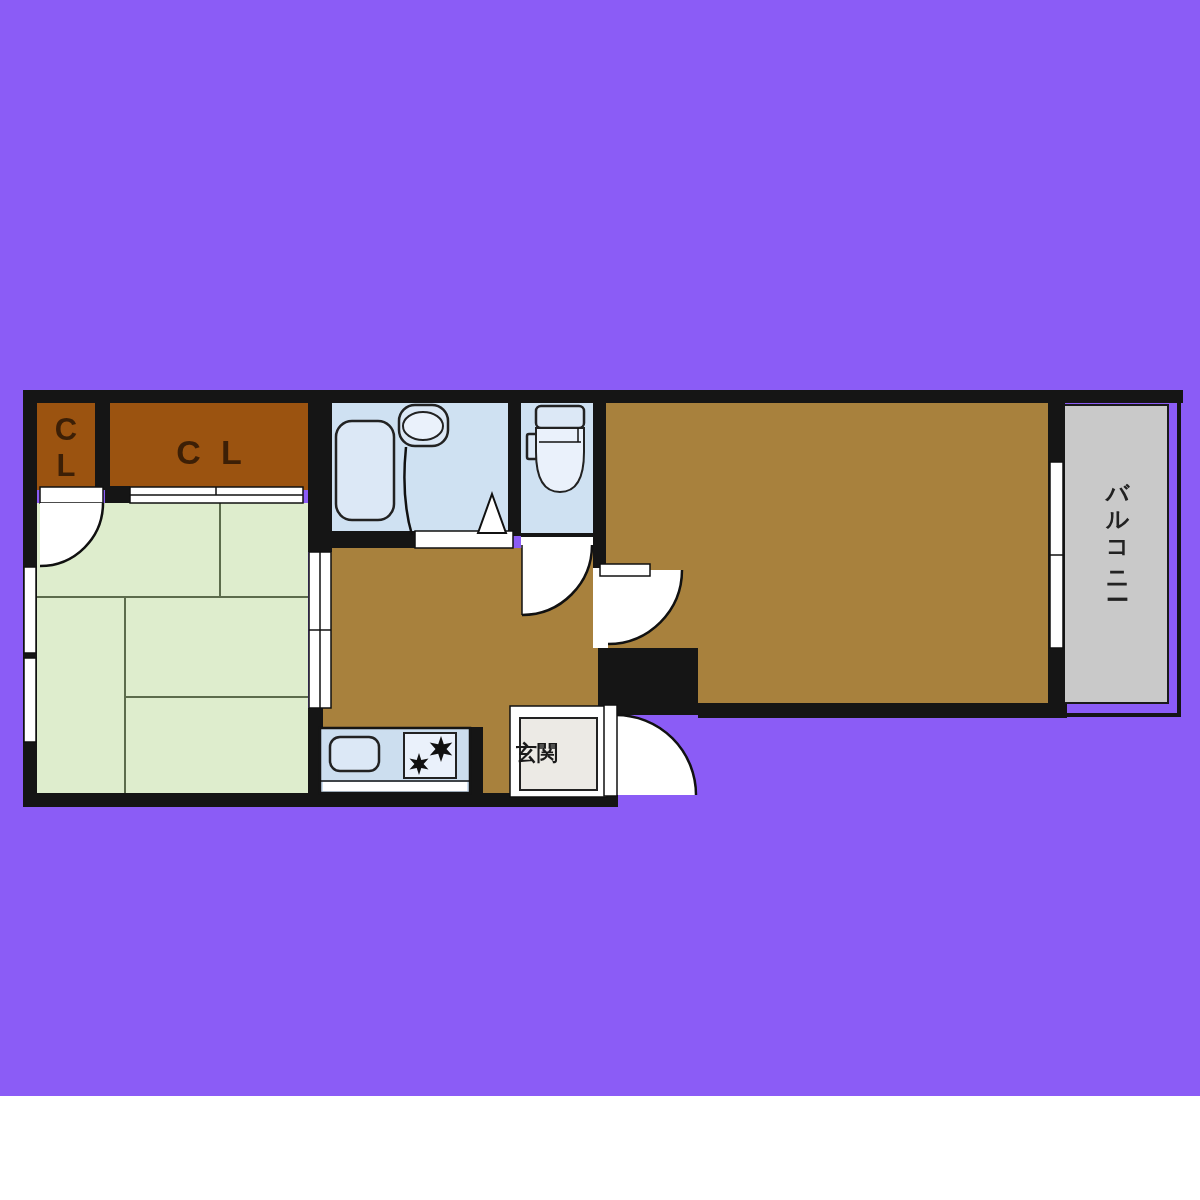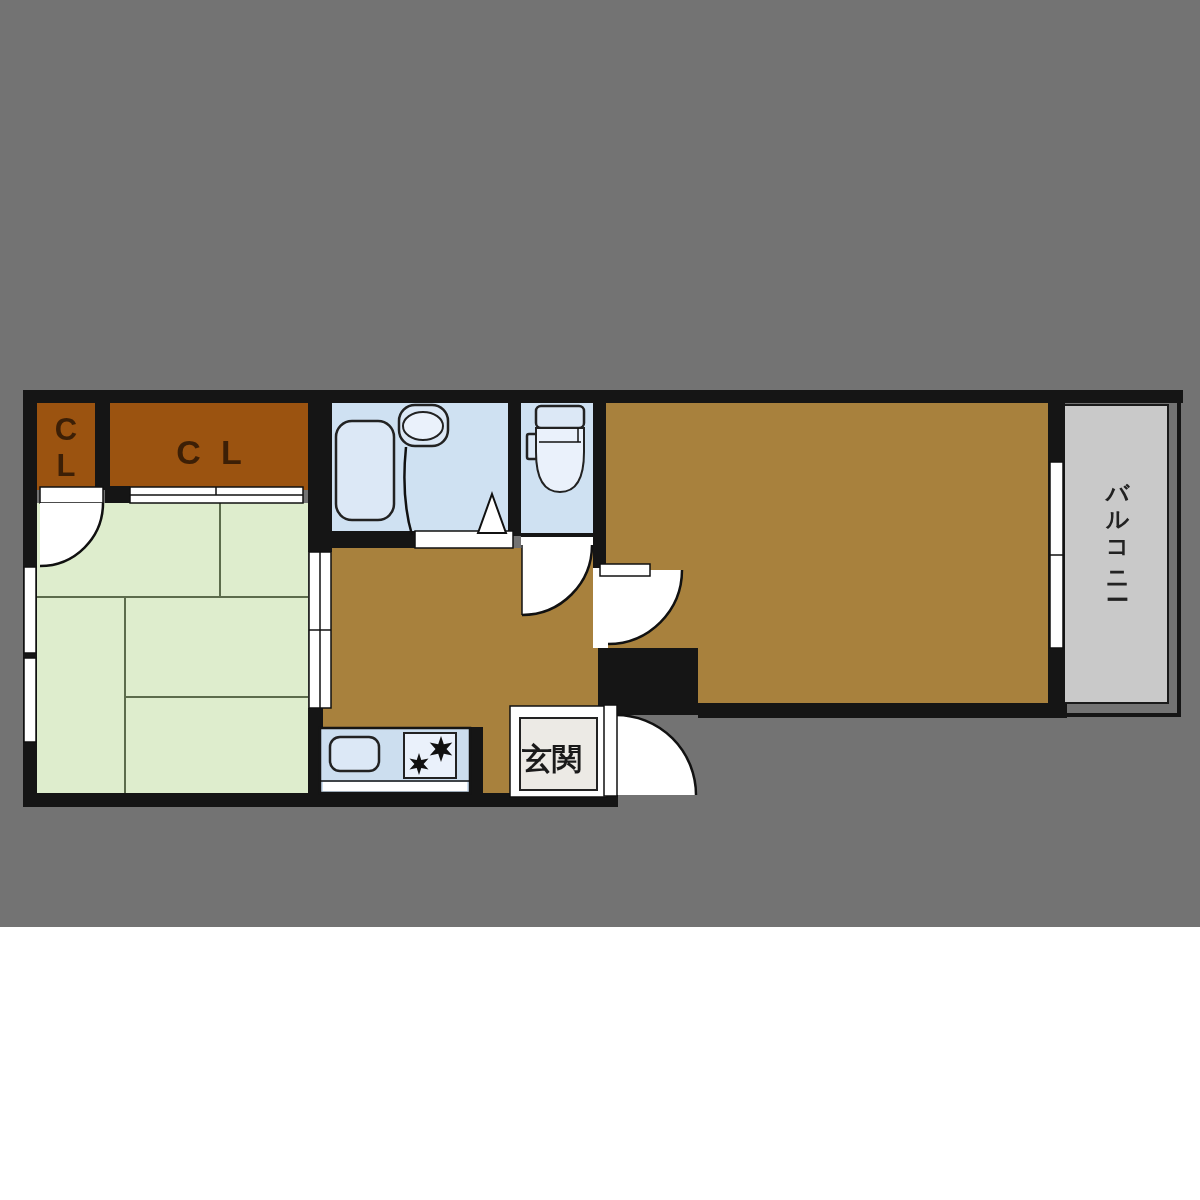--- a/index.html
+++ b/index.html
@@ -1,35 +1,35 @@
 <!DOCTYPE html>
 <html><head>
 <meta charset="utf-8">
 <style>
   html,body { margin:0; padding:0; background:#ffffff; }
-  #stage { position:relative; width:1200px; height:927px; background:#737373;
+  #stage { position:relative; width:1200px; height:1096px; background:#8b5cf6;
            font-family:"Liberation Sans", sans-serif; overflow:hidden; }
   #plan-svg { position:absolute; left:0; top:0; }
   .open  { fill:#ffffff; stroke:#111111; stroke-width:1.5; }
   .thin  { stroke:#111111; stroke-width:1.5; }
   .fix   { fill:#dce8f6; stroke:#222222; stroke-width:2.5; }
   .fix2  { fill:#eaf1fb; stroke:#222222; stroke-width:2; }
   .arc   { fill:none; stroke:#111111; stroke-width:2.5; }
   .wedge { fill:#ffffff; }
   .tat   { stroke:#5c6c4c; stroke-width:2; }
   .burner{ fill:#111111; }
   .lbl   { position:absolute; color:#1a1a1a; font-weight:bold; }
   #closet1-label { left:46px; top:412px; width:40px; text-align:center;
                    font-size:31px; line-height:36px; word-break:break-all;
                    color:#3c1f06; }
   #closet2-label { left:110px; top:433px; width:198px; text-align:center;
                    font-size:34px; letter-spacing:20px; text-indent:20px;
                    color:#3c1f06; }
-  #entrance-label { left:502px; top:739px; width:80px; text-align:right;
-                    font-size:30px; }
+  #entrance-label { left:516px; top:739px; width:80px; text-align:left;
+                    font-size:21px; }
   #balcony-label { left:1102px; top:466px; width:32px; height:180px;
                    font-size:23px; letter-spacing:4px; color:#222222;
                    writing-mode:vertical-rl; }
 </style>
 </head>
 <body>
 
 <div id="stage">
   <svg id="plan-svg" width="1200" height="1200" viewBox="0 0 1200 1200">
 

